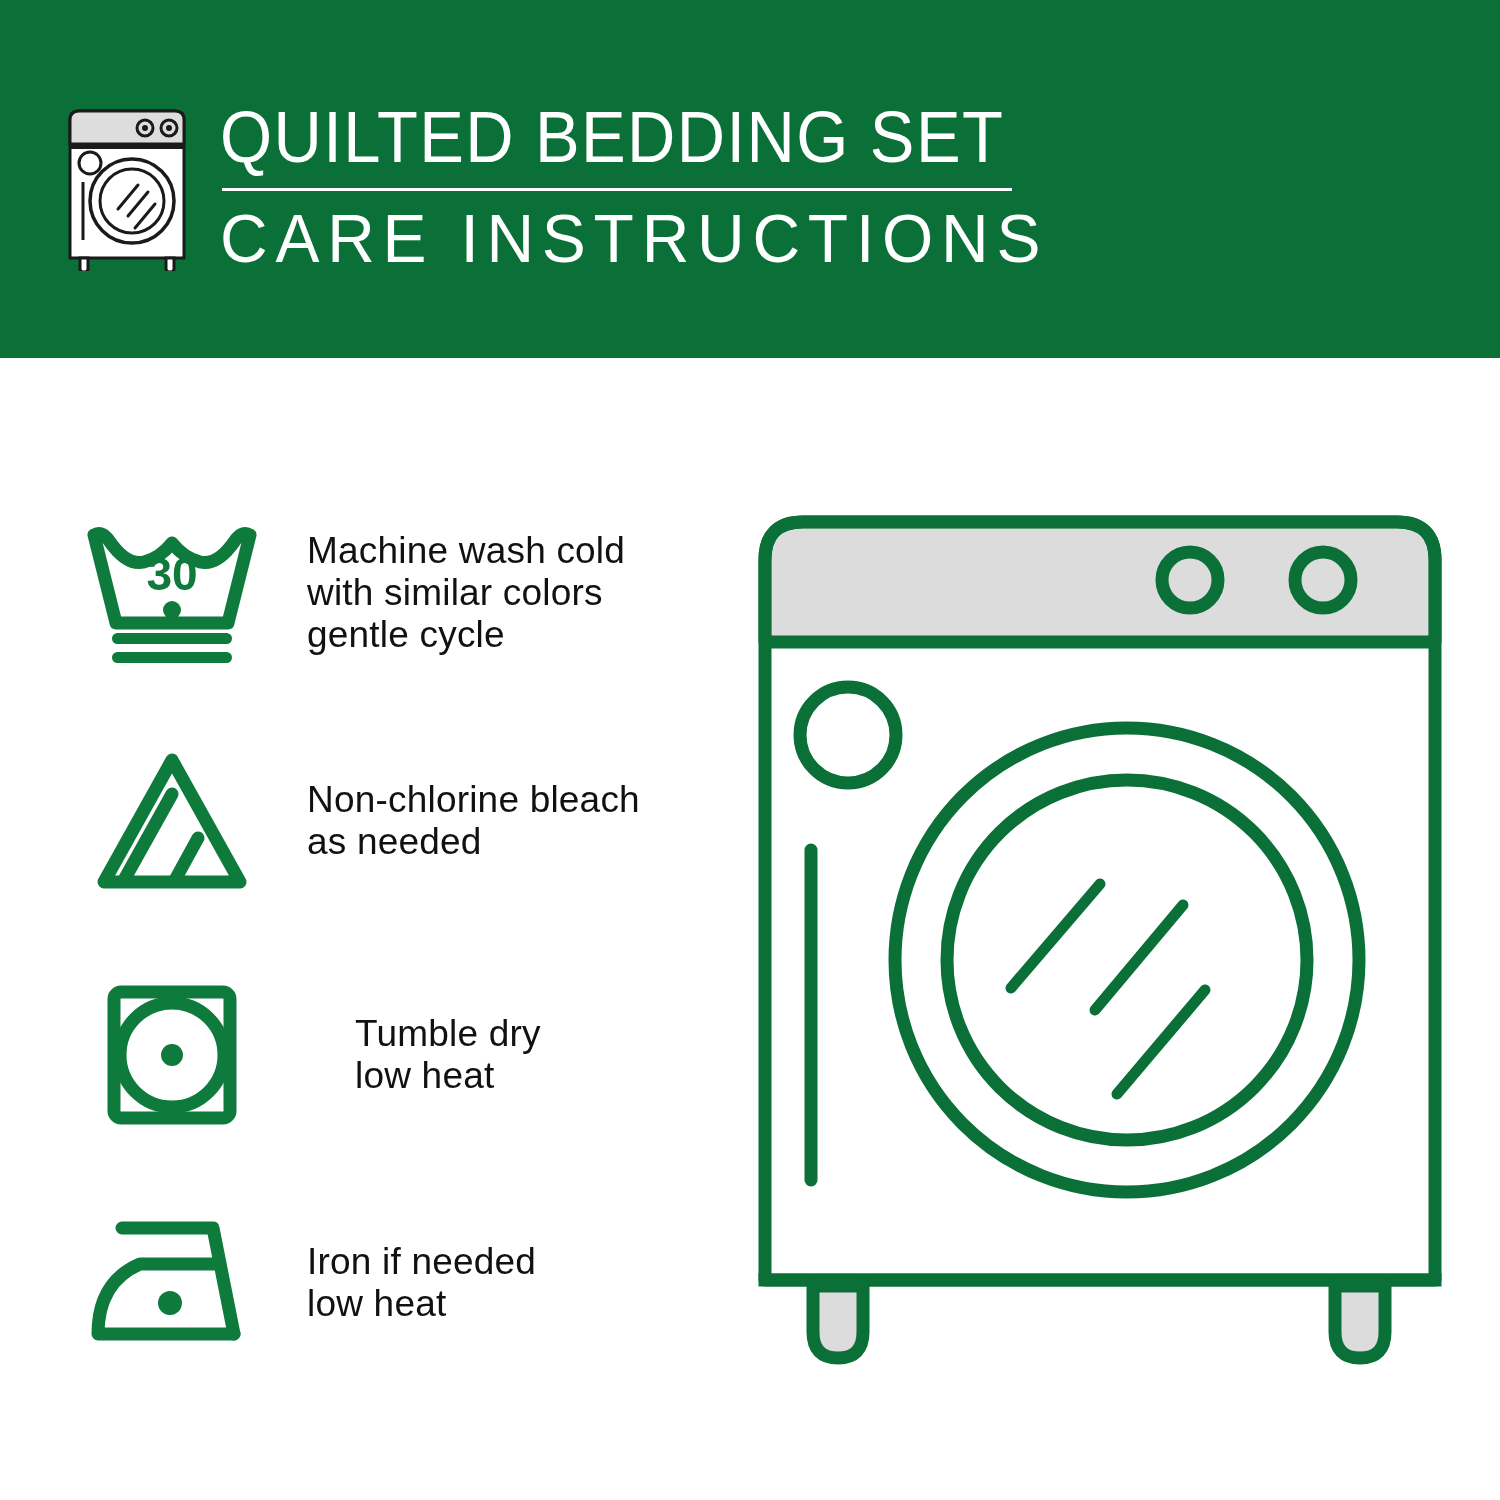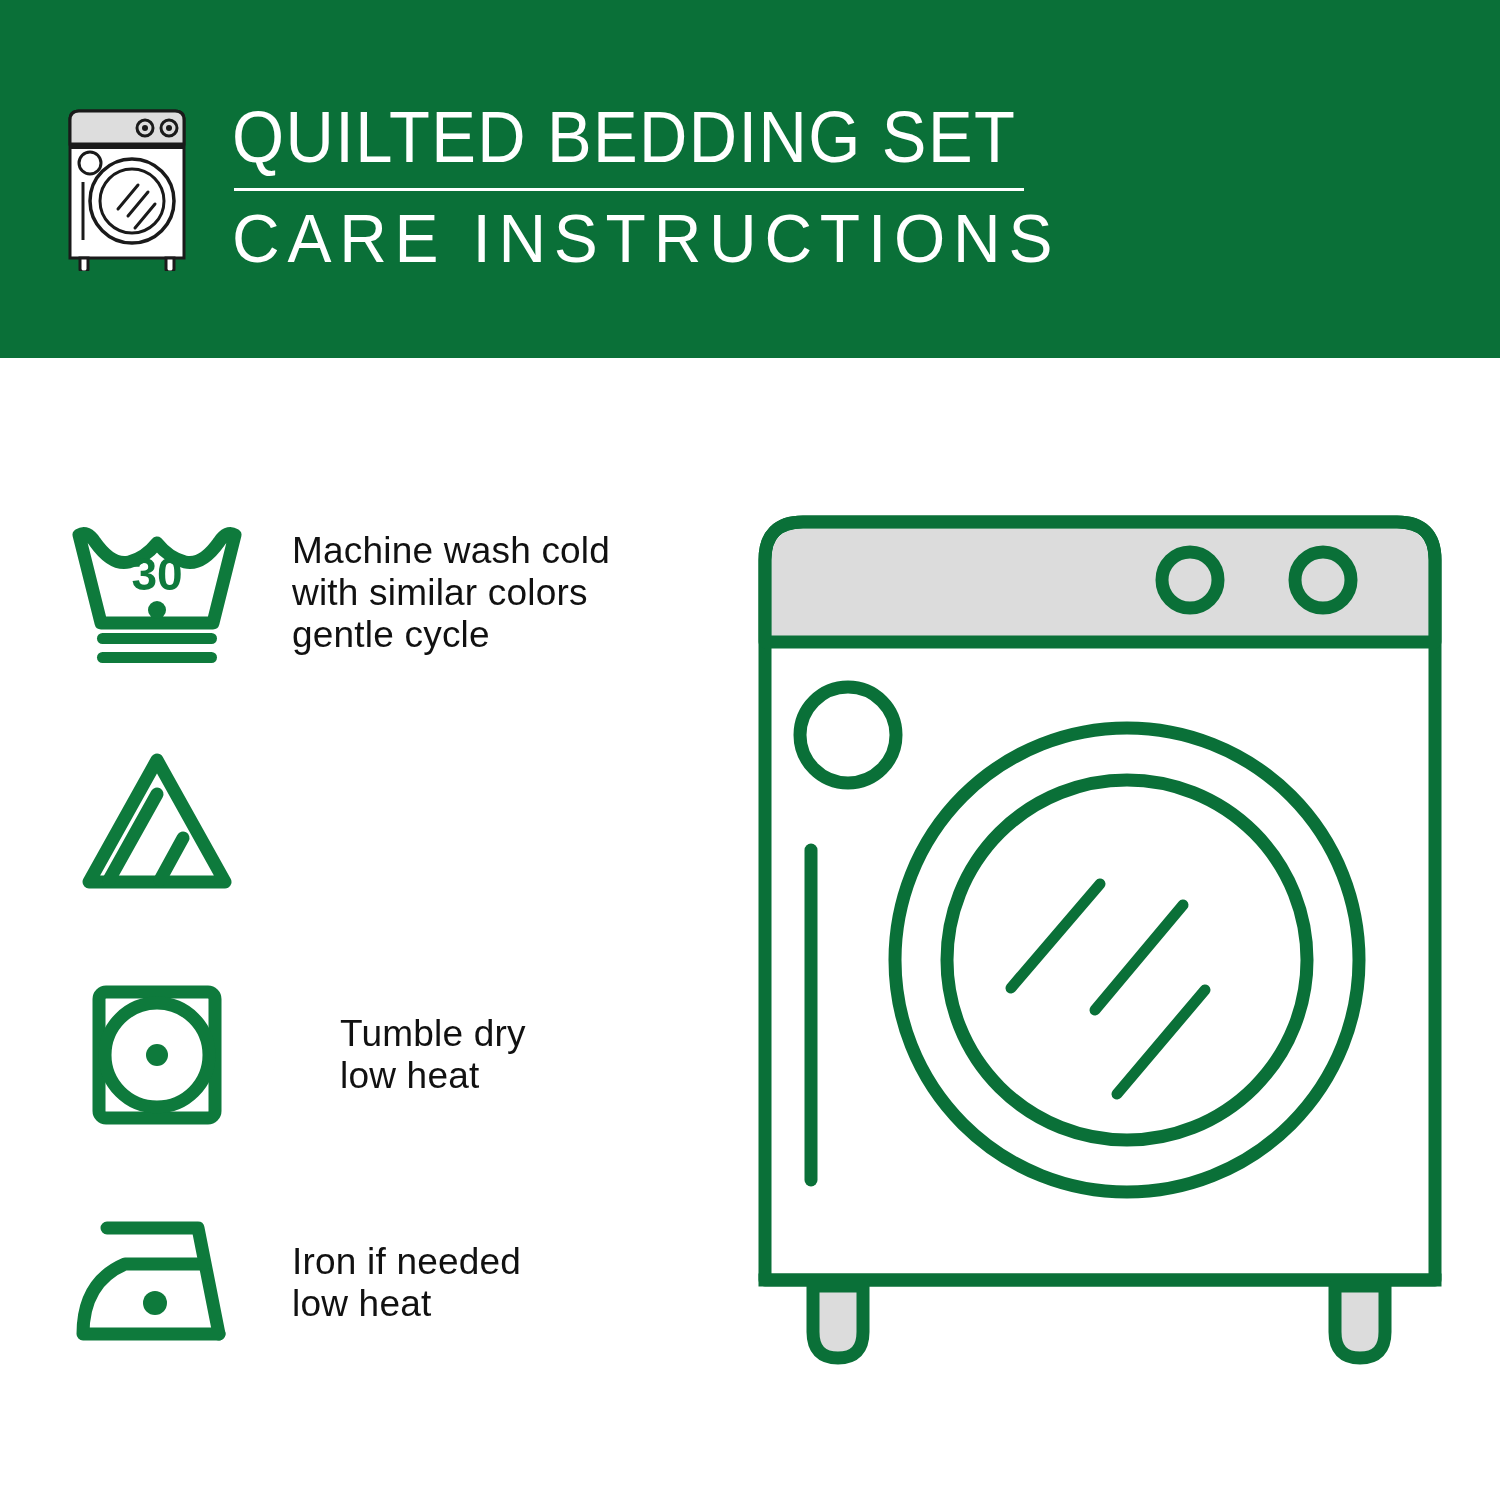--- a/index.html
+++ b/index.html
@@ -31,21 +31,21 @@
     display: flex;
     align-items: flex-start;
   }
   .header-machine-icon {
     width: 130px;
     height: 165px;
     flex: 0 0 auto;
     margin-top: 8px;
   }
   .header-titles {
-    margin-left: 40px;
+    margin-left: 28px;
     display: flex;
     flex-direction: column;
   }
   .title-main {
     color: #ffffff;
     font-size: 72px;
     line-height: 78px;
     letter-spacing: 1.5px;
     font-weight: 400;
     white-space: nowrap;
@@ -76,20 +76,21 @@
     top: 358px;
     width: 720px;
     height: 1142px;
   }
   .care-row {
     position: absolute;
     left: 0;
     width: 720px;
     display: flex;
     align-items: center;
+    padding-left: 15px;
   }
   .care-row-0 { top: 150px; }
   .care-row-1 { top: 378px; }
   .care-row-2 { top: 612px; gap: 48px; }
   .care-row-3 { top: 840px; }
 
   .care-symbol {
     flex: 0 0 auto;
     width: 190px;
     height: 170px;
@@ -188,20 +189,24 @@
   <div class="care-row care-row-1">
     <div class="care-symbol">
       <svg viewBox="0 0 180 150" width="180" height="150" aria-hidden="true">
         <g fill="none" stroke="#0e7a3c" stroke-width="13" stroke-linecap="round" stroke-linejoin="round">
           <path d="M90 14 L158 136 L22 136 Z"></path>
           <line x1="90" y1="48" x2="42" y2="134"></line>
           <line x1="116" y1="92" x2="93" y2="134"></line>
         </g>
       </svg>
     </div>
+    <div class="care-text">
+      <span>Non-chlorine bleach</span>
+      <span>as needed</span>
+    </div>
   </div>
 
   <div class="care-row care-row-2">
     <div class="care-symbol">
       <svg viewBox="0 0 180 150" width="180" height="150" aria-hidden="true">
         <rect x="32" y="12" width="116" height="126" rx="7" fill="none" stroke="#0e7a3c" stroke-width="13"></rect>
         <circle cx="90" cy="75" r="52" fill="none" stroke="#0e7a3c" stroke-width="13"></circle>
         <circle cx="90" cy="75" r="11" fill="#0e7a3c"></circle>
       </svg>
     </div>

